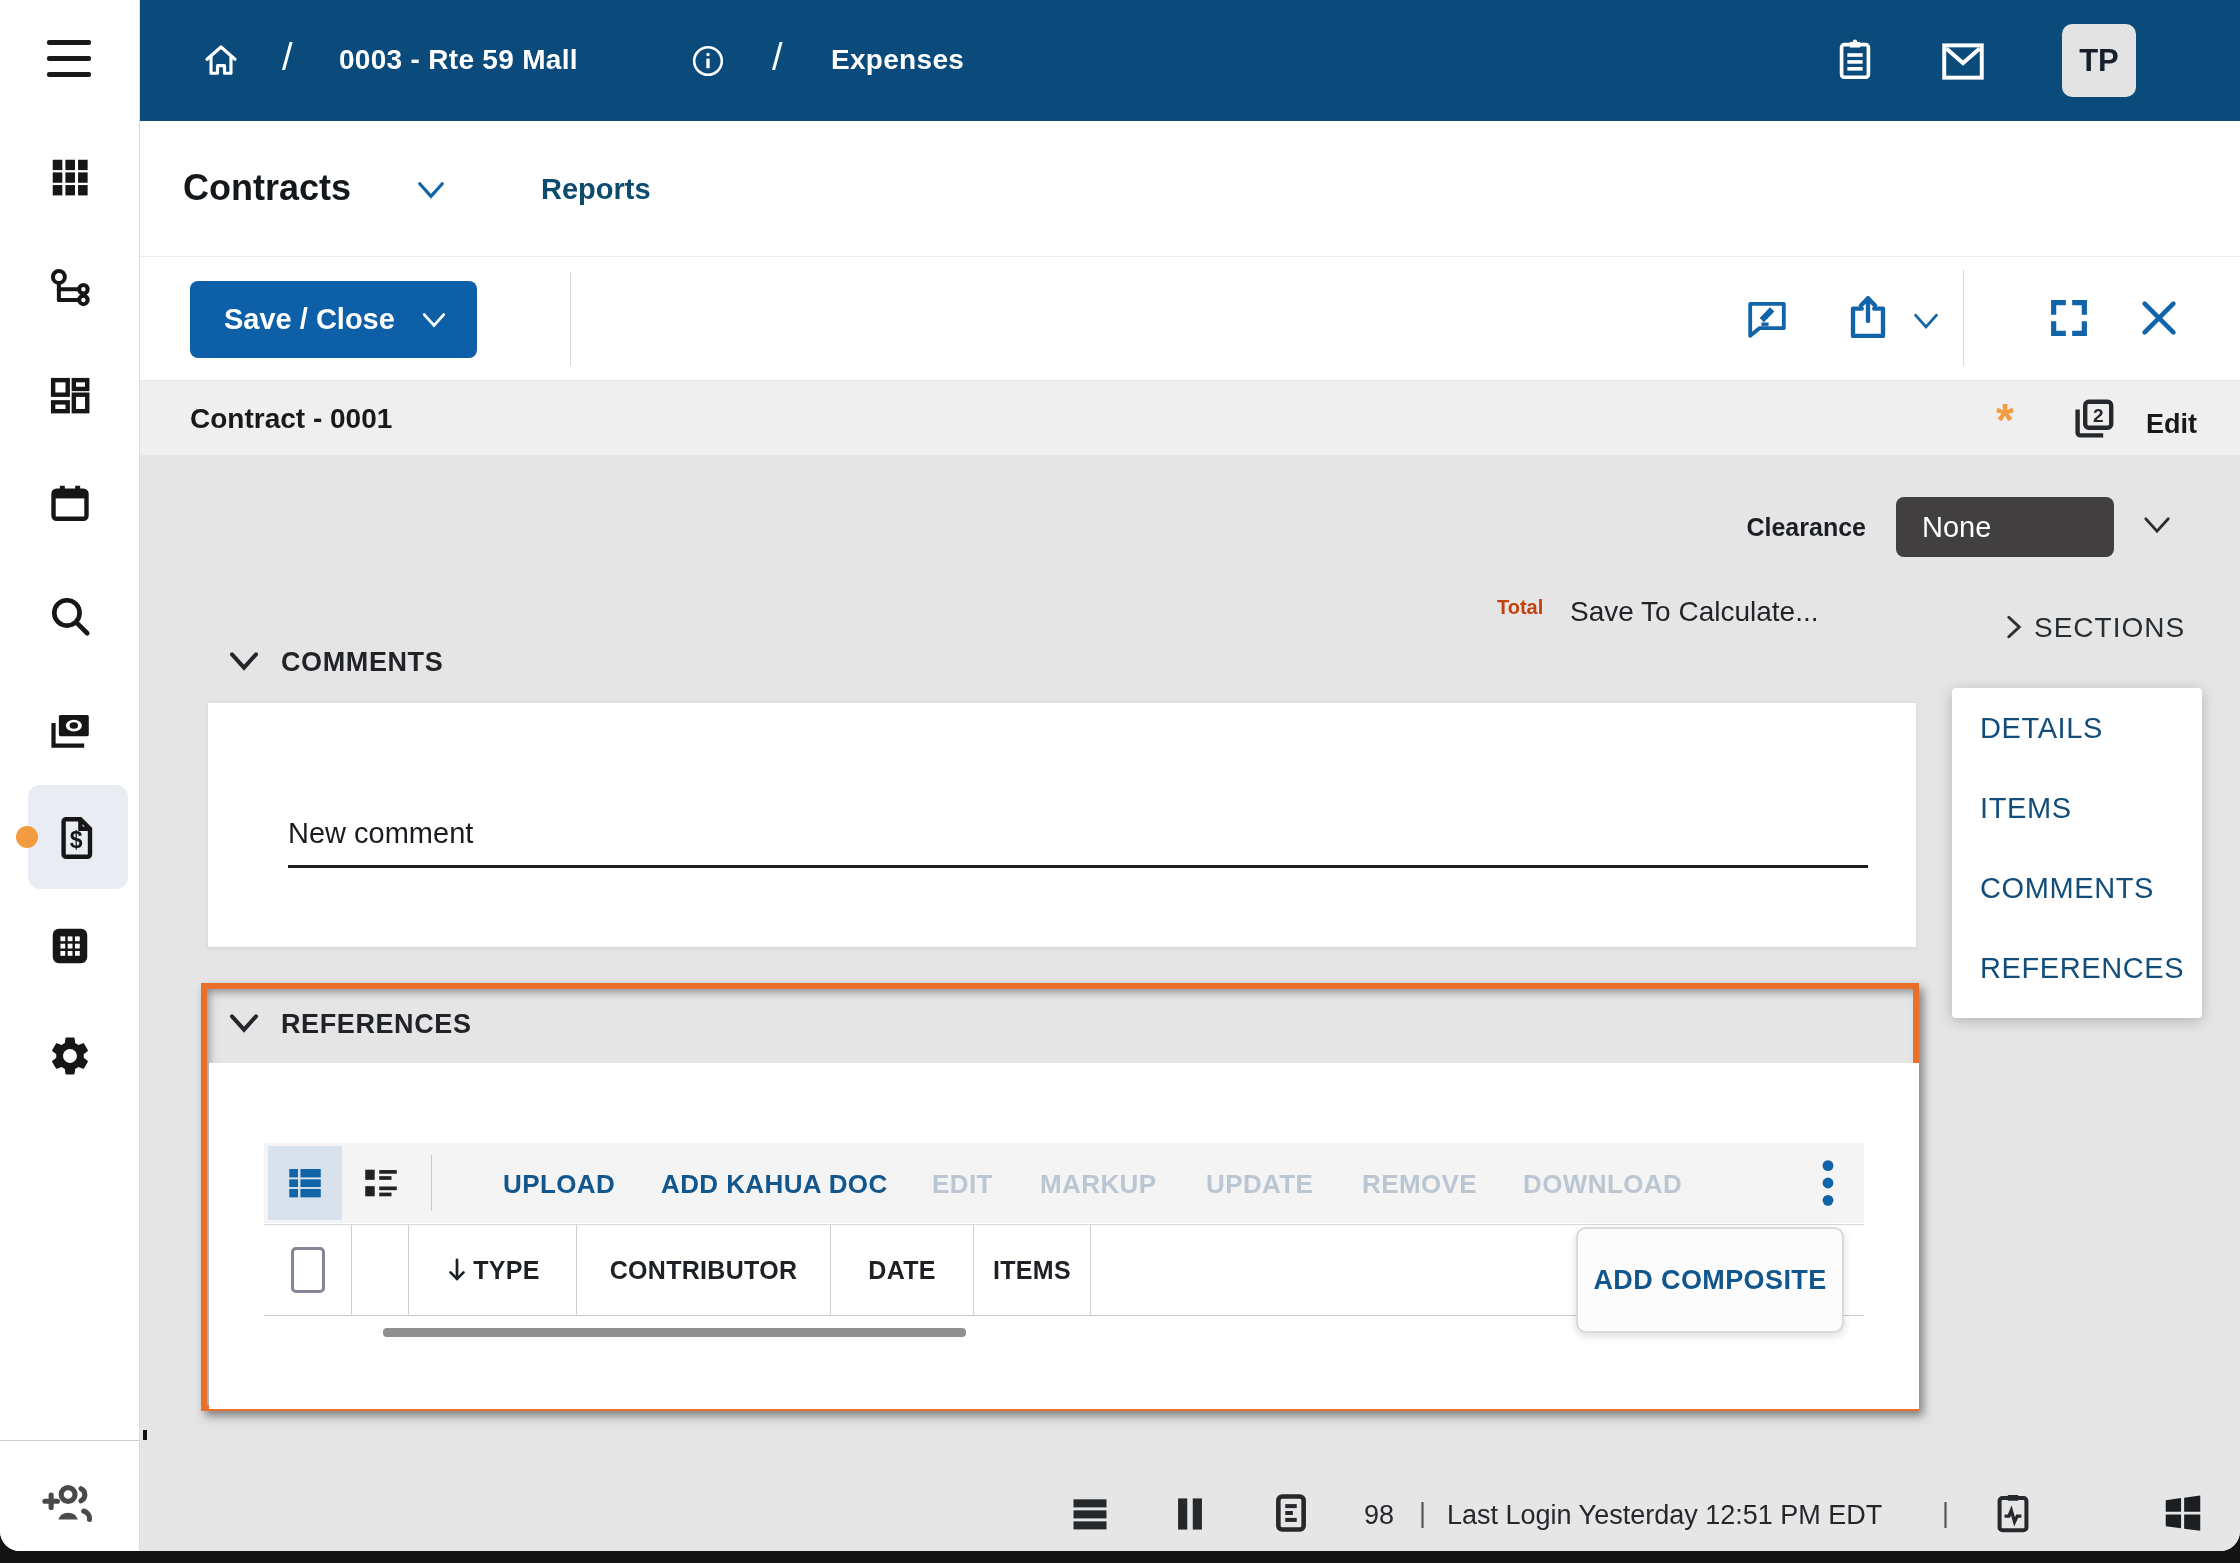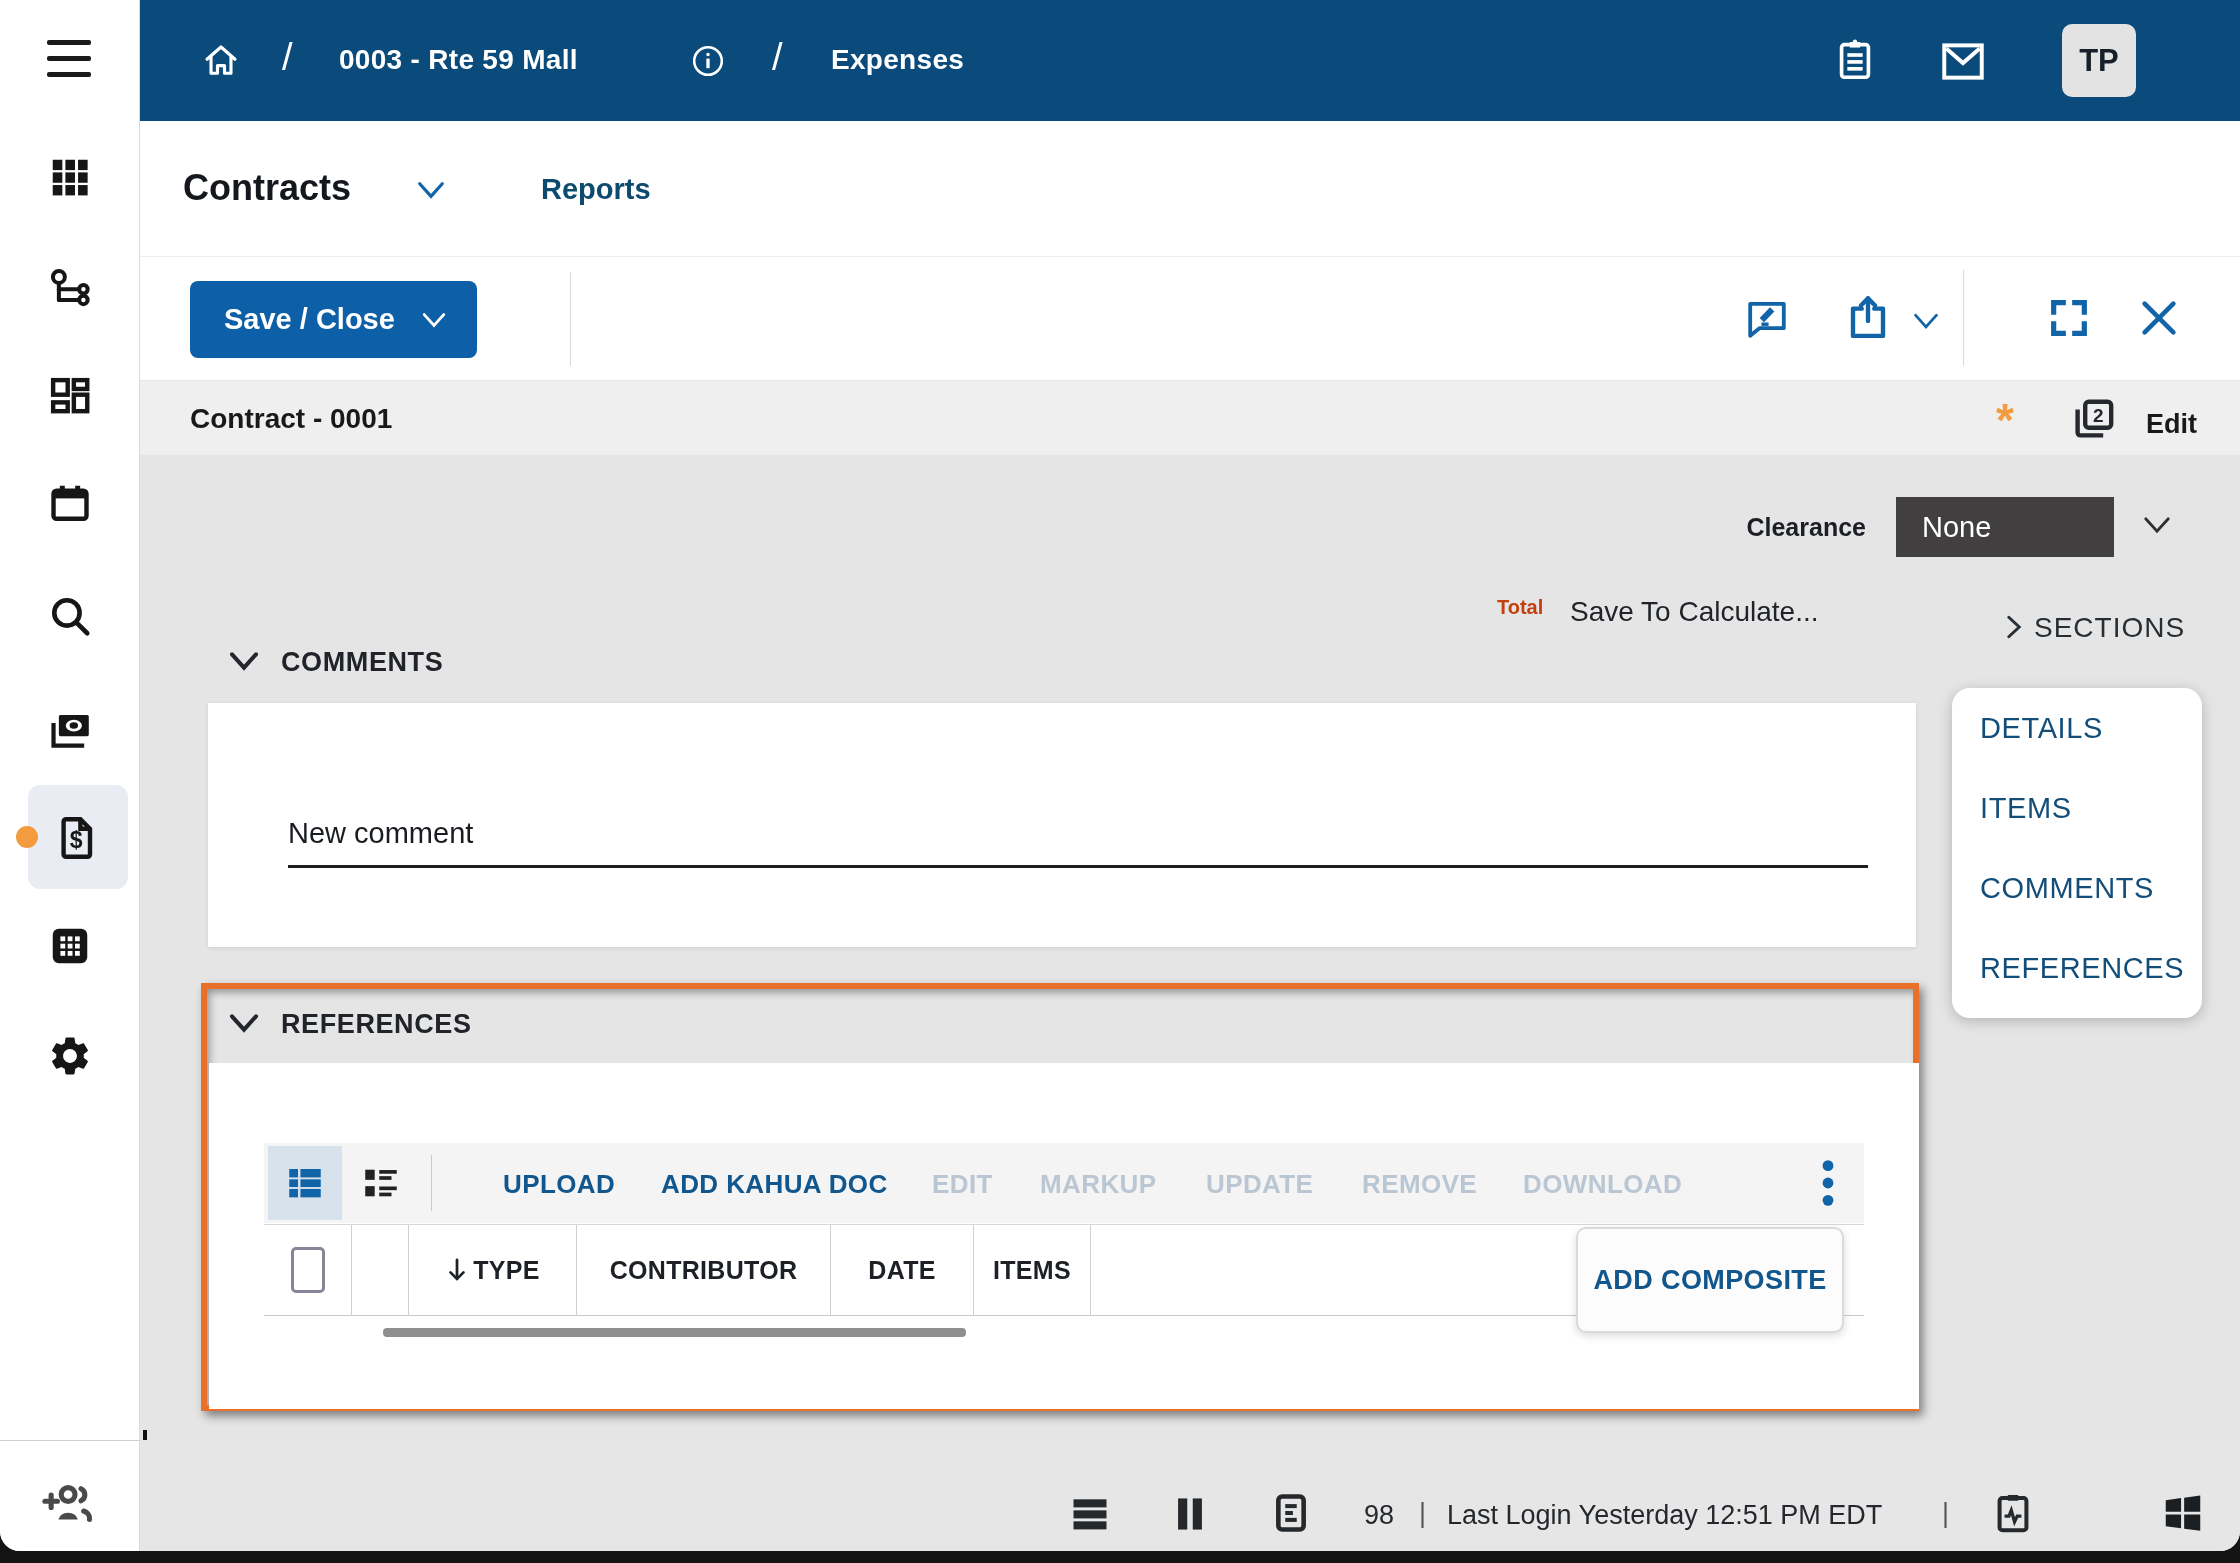--- a/index.html
+++ b/index.html
@@ -261,41 +261,41 @@
       <svg width="48" height="48" viewBox="0 0 24 24" fill="none" stroke="#25282c" stroke-width="2.2" stroke-linejoin="round">
         <rect x="7.6" y="3.4" width="13" height="13" rx="1.8"></rect>
         <path d="M3.8 7.2 V18.8 A1.4 1.4 0 0 0 5.2 20.2 H16.6"></path>
         <text x="14.1" y="13.7" font-size="9.5" font-weight="bold" fill="#25282c" stroke="none" text-anchor="middle" font-family="'Liberation Sans',sans-serif">2</text>
       </svg>
     </span>
     <span class="abs" style="left:2006px;top:28px;font-size:27px;font-weight:700;color:#17191b;cursor:pointer">Edit</span>
   </div>
 
   <span class="abs" style="left:1740px;top:513px;width:126px;text-align:right;font-size:25px;font-weight:700;color:#1b1f23">Clearance</span>
-  <div class="abs" style="left:1896px;top:497px;width:218px;height:60px;background:#413f40;border-radius:0;
+  <div class="abs" style="left:1896px;top:497px;width:218px;height:60px;background:#413f40;border-radius:8px;
        display:flex;align-items:center;padding-left:26px;cursor:pointer">
     <span style="font-size:29px;color:#fff">None</span>
   </div>
   <span class="abs icon" style="left:2142px;top:514px">
     <svg width="30" height="22" viewBox="0 0 24 16" fill="none" stroke="#2a2e31" stroke-width="2.2" stroke-linecap="round">
       <path d="M3 3 L12 13 L21 3"></path>
     </svg>
   </span>
 
   <span class="abs" style="left:1497px;top:596px;font-size:20px;font-weight:700;color:#c2410c">Total</span>
   <span class="abs" style="left:1570px;top:596px;font-size:28px;color:#202428">Save To Calculate...</span>
 
   <span class="abs icon" style="left:2004px;top:614px">
     <svg width="20" height="26" viewBox="0 0 14 20" fill="none" stroke="#2a3136" stroke-width="2.3" stroke-linecap="round">
       <path d="M3 2.5 L11 10 L3 17.5"></path>
     </svg>
   </span>
   <span class="abs" style="left:2034px;top:612px;font-size:28px;color:#272e33;letter-spacing:1px;cursor:pointer">SECTIONS</span>
 
-  <div class="abs card" style="left:1952px;top:688px;width:250px;height:330px;border-radius:18px;
+  <div class="abs card" style="left:1952px;top:688px;width:250px;height:330px;border-radius:4px;
        box-shadow:0 3px 14px rgba(0,0,0,.22)">
     <span class="abs sections-item" style="left:28px;top:24px">DETAILS</span>
     <span class="abs sections-item" style="left:28px;top:104px">ITEMS</span>
     <span class="abs sections-item" style="left:28px;top:184px">COMMENTS</span>
     <span class="abs sections-item" style="left:28px;top:264px">REFERENCES</span>
   </div>
 
   <span class="abs icon" style="left:228px;top:650px">
     <svg width="32" height="22" viewBox="0 0 24 16" fill="none" stroke="#23272b" stroke-width="3" stroke-linecap="round">
       <path d="M3 3 L12 13 L21 3"></path>

